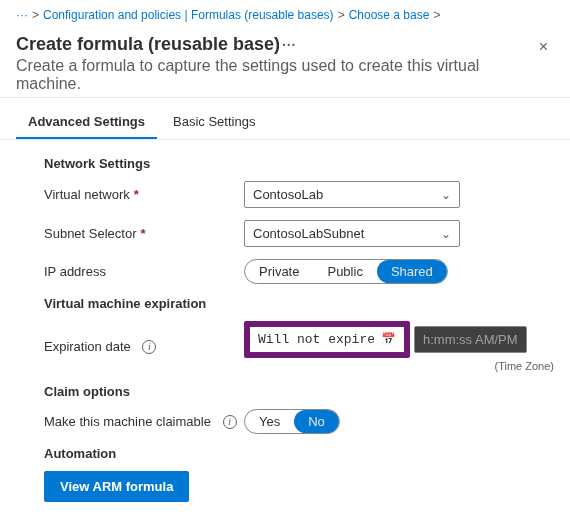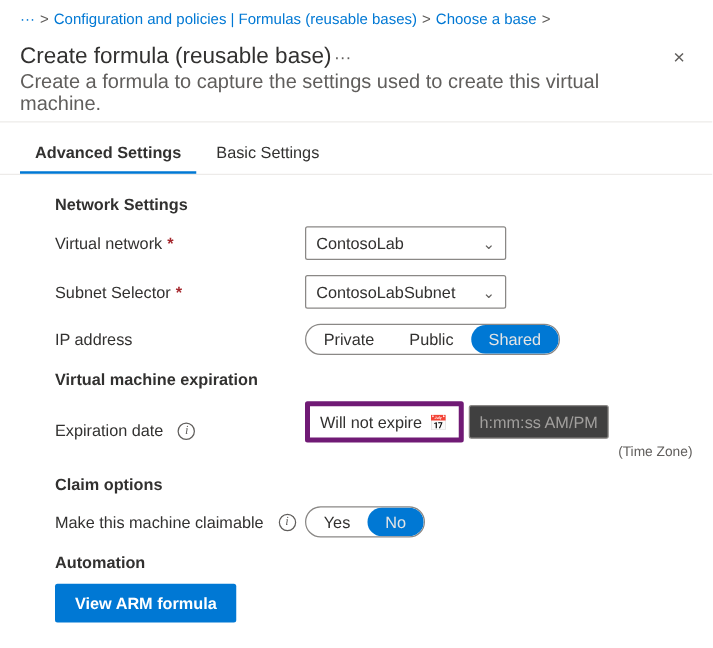--- a/index.html
+++ b/index.html
@@ -25,21 +25,21 @@
 
     .panel-header {
       display: flex;
       align-items: flex-start;
       justify-content: space-between;
       padding: 4px 16px 4px 16px;
       border-bottom: 1px solid #edebe9;
     }
     .panel-title {
       font-size: 18px;
-      font-weight: 400;
+      font-weight: 700;
       color: #323130;
       display: flex;
       align-items: center;
       gap: 2px;
     }
     .panel-title .title-dots { font-size: 14px; color: #605e5c; }
     .panel-subtitle {
       font-size: 16px;
       color: #605e5c;
       margin-top: 2px;
@@ -111,21 +111,21 @@
       display: flex;
       align-items: center;
       justify-content: space-between;
       border: 1px solid #8a8886;
       border-radius: 2px;
       padding: 5px 8px;
       background: #fff;
       cursor: pointer;
       font-size: 13px;
       color: #323130;
-      width: 161px;
+      width: 216px;
     }
     .dropdown-chevron { font-size: 12px; color: #605e5c; }
 
     .toggle-group {
       display: flex;
       align-items: center;
       border: 1px solid #8a8886;
       border-radius: 20px;
       overflow: hidden;
       width: fit-content;
@@ -147,28 +147,29 @@
     }
 
     .date-input-row {
       display: flex;
       align-items: center;
       gap: 4px;
     }
     .date-input {
       display: flex;
       align-items: center;
-      border: 4px solid #701a75;
+      border: 6px solid #701a75;
       border-radius: 2px;
       padding: 5px 8px;
       background: #fff;
       font-size: 13px;
       color: #323130;
       gap: 6px;
       min-width: 120px;
+      font-family: Liberation Mono, monospace;
     }
     .time-input {
       display: flex;
       align-items: center;
       border: 1px solid #8a8886;
       border-radius: 2px;
       padding: 5px 8px;
       background: #404040;
       font-size: 13px;
       color: #a19f9d;

